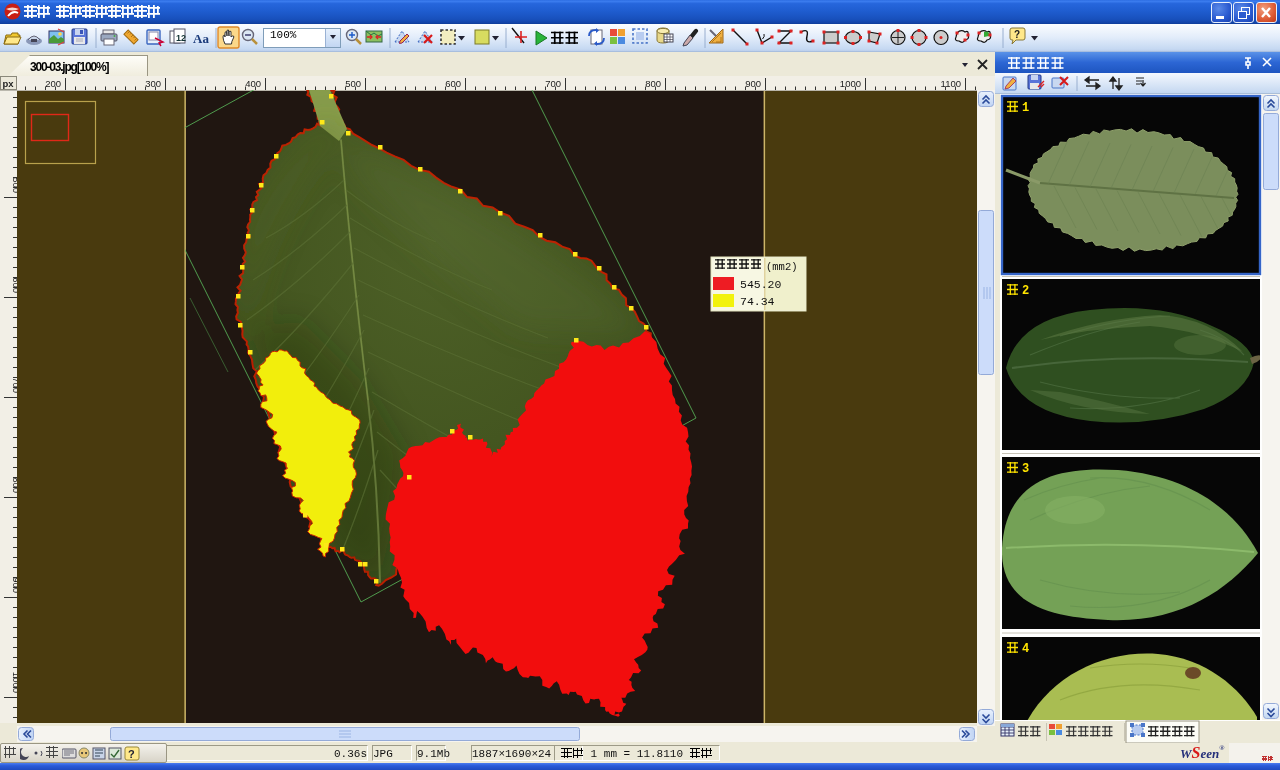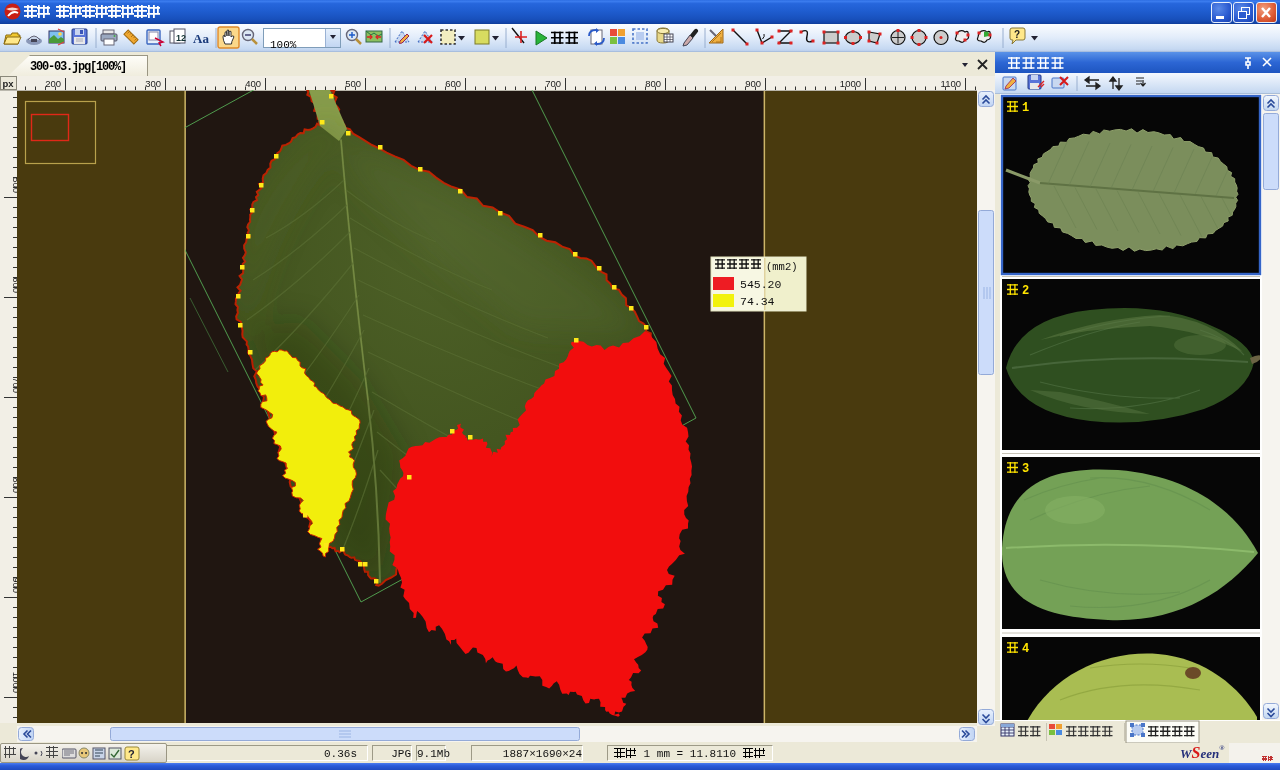--- a/index.html
+++ b/index.html
@@ -10,27 +10,27 @@
 .s13{width:12.5px;height:12.5px;margin-right:0.5px}.s12{width:11.5px;height:11.5px;margin-right:1px}.s11{width:10.5px;height:10.5px;margin-right:1px}.s10{width:10px;height:10px;margin-right:1px}
 #title{left:0;top:0;width:1280px;height:24px;background:linear-gradient(180deg,#2a6ae0 0%,#3d7ef0 5%,#2666dc 15%,#1f5dd0 45%,#1850bc 80%,#1243a6 96%,#0e3b96 100%)}
 #ttxt{left:24px;top:5px;height:14px}
 #ttxt .ga{background-size:100% 1.8px,100% 1.8px,100% 1.8px,1.8px 100%,1.8px 100%}
 #ttxt .gb{background-size:100% 1.8px,100% 1.8px,1.8px 100%,1.8px 100%,1.8px 60%}
 .wbtn{top:2px;width:21px;height:21px;border-radius:3px;border:1px solid #e8f0fc}
 #bmin{left:1211px;background:radial-gradient(circle at 35% 30%,#5a8ae8,#2a5ad0 60%,#1a42b0)}
 #bmax{left:1233px;background:radial-gradient(circle at 35% 30%,#5a8ae8,#2a5ad0 60%,#1a42b0)}
 #bclo{left:1256px;background:radial-gradient(circle at 35% 30%,#f0a080,#e0603a 55%,#c03818)}
 #toolbar{left:0;top:24px;width:1280px;height:28px;background:linear-gradient(180deg,#fbfdff,#e2ecfa 50%,#c6d9f2 92%,#bccfec);border-bottom:1px solid #a8bede}
-#combo{left:263px;top:28px;width:78px;height:20px;background:#fff;border:1px solid #7f9db9;font-size:11px;font-family:"Liberation Mono",monospace;padding:10px 0 0 6px}
+#combo{left:263px;top:28px;width:78px;height:20px;background:#fff;border:1px solid #7f9db9;font-size:11px;font-family:"Liberation Mono",monospace;padding:0 0 0 6px}
 #combobtn{left:325px;top:29px;width:15px;height:18px;background:linear-gradient(180deg,#e6f0fc,#c2d6f2);border-left:1px solid #9ab2d4}
 .darr{width:0;height:0;border-left:3.5px solid transparent;border-right:3.5px solid transparent;border-top:4px solid #223}
 #tabbar{left:0;top:52px;width:1280px;height:24px;background:#ece9d8}
 #tab1{left:8px;top:55px;width:140px;height:21px;background:linear-gradient(180deg,#fefdf8,#f0edde);clip-path:polygon(22px 0,100% 0,100% 100%,0 100%);border-top:1px solid #9a9683;border-right:1px solid #9a9683}
-#tab1 b{position:absolute;left:22px;top:4px;font-family:Liberation Mono, monospace;font-size:12px;letter-spacing:-1.2px;color:#000;white-space:nowrap}
-.seg{top:745px;height:16px;border:1px solid;border-color:#9d9a87 #fff #fff #9d9a87;font-size:11px;font-family:"Liberation Mono",monospace;color:#111;text-align:right;padding-top:1.5px}
+#tab1 b{position:absolute;left:22px;top:4px;font-family:Liberation Sans, sans-serif;font-size:12px;letter-spacing:-1.2px;color:#000;white-space:nowrap}
+.seg{top:745px;height:16px;border:1px solid;border-color:#9d9a87 #fff #fff #9d9a87;font-size:11px;font-family:"Liberation Mono",monospace;color:#111;text-align:left;padding-top:1.5px}
 #taskbar{left:0;top:763px;width:1280px;height:7px;background:linear-gradient(180deg,#4a7cf0,#2a5ad8 40%,#1e4ac0)}
 #ime{left:0;top:743px;width:167px;height:20px;background:linear-gradient(180deg,#f4f2ec,#d8d4c8);border:1px solid #9a9683;border-radius:2px}
 .rl{font:9.5px "Liberation Sans",sans-serif;fill:#222}
 </style></head><body>
 <div class="a" id="title"></div>
 <svg class="a" style="left:4px;top:3px" width="17" height="17">
     <circle cx="8.5" cy="8.5" r="8" fill="#c81e14"></circle>
     <path d="M2,6 q6,-3 13,0 q-7,3 -13,0Z" fill="#f8e8e0" opacity="0.9"></path>
     <path d="M4,13 q5,-6 10,-3" stroke="#fff" stroke-width="1.8" fill="none"></path>
   </svg>
@@ -546,25 +546,25 @@
 <g transform="translate(1131,724)">
       <rect x="1" y="1" width="11" height="10" fill="#b8ccf0" stroke="#4a76c8" stroke-dasharray="2,1.5"></rect>
       <rect x="-1" y="-1" width="4" height="4" fill="#4a76c8"></rect>
       <rect x="10" y="-1" width="4" height="4" fill="#4a76c8"></rect>
       <rect x="-1" y="9" width="4" height="4" fill="#4a76c8"></rect>
       <rect x="10" y="9" width="4" height="4" fill="#4a76c8"></rect>
     </g>
 <path d="M1148.0,726.84h10.5 M1148.0,731.25h10.5 M1148.0,735.66h10.5 M1151.15,726v10.5 M1155.56,726v10.5 M1160.0,726.84h10.5 M1160.0,731.25h10.5 M1160.0,735.66h10.5 M1163.15,726v10.5 M1167.56,726v10.5 M1172.0,726.84h10.5 M1172.0,731.25h10.5 M1172.0,735.66h10.5 M1175.15,726v10.5 M1179.56,726v10.5 M1184.0,726.84h10.5 M1184.0,731.25h10.5 M1184.0,735.66h10.5 M1187.15,726v10.5 M1191.56,726v10.5" stroke="#222" stroke-width="1.3" fill="none"></path>
 <path d="M1046.5,723 V741 M1124.5,723 V741" stroke="#c8c4b4"></path>
 </svg>
-<div class="a seg" style="left:6px;width:362px;text-align:right;padding-right:10px">0.36s</div>
+<div class="a seg" style="left:6px;width:362px;text-align:right;">0.36s</div>
 <div class="a seg" style="left:372px;width:40px">JPG</div>
 <div class="a seg" style="left:416px;width:30px">9.1Mb</div>
 <div class="a seg" style="left:471px;width:112px">1887×1690×24</div>
-<div class="a seg" style="left:607px;width:166px;text-align:left;padding-left:6px"><span class="g ga s11"></span><span class="g gb s11"></span> 1 mm = 11.8110 <span class="g ga s11"></span><span class="g gb s11"></span></div>
+<div class="a seg" style="left:554px;width:166px;text-align:left;padding-left:6px"><span class="g ga s11"></span><span class="g gb s11"></span> 1 mm = 11.8110 <span class="g ga s11"></span><span class="g gb s11"></span></div>
 <div class="a" id="ime"></div>
 <div class="a" style="left:4px;top:746px;font-size:12px;font-weight:bold;color:#345"><span class="g gb gr s12"></span></div>
 <svg class="a" style="left:20px;top:745px" width="145" height="17">
 <path d="M3,3 a6,6 0 1,0 6,8 a5,5 0 0,1 -6,-8Z" fill="#445"></path>
 <circle cx="16" cy="8" r="1.5" fill="#445"></circle>
     <path d="M21,6 q2,2 0,5" stroke="#445" fill="none"></path>
 </svg>
 <div class="a" style="left:46px;top:746px"><span class="g ga gr s12"></span></div>
 <svg class="a" style="left:62px;top:745px" width="105" height="17">
 <rect x="0" y="4" width="14" height="9" rx="1" fill="#ddd" stroke="#556"></rect>

